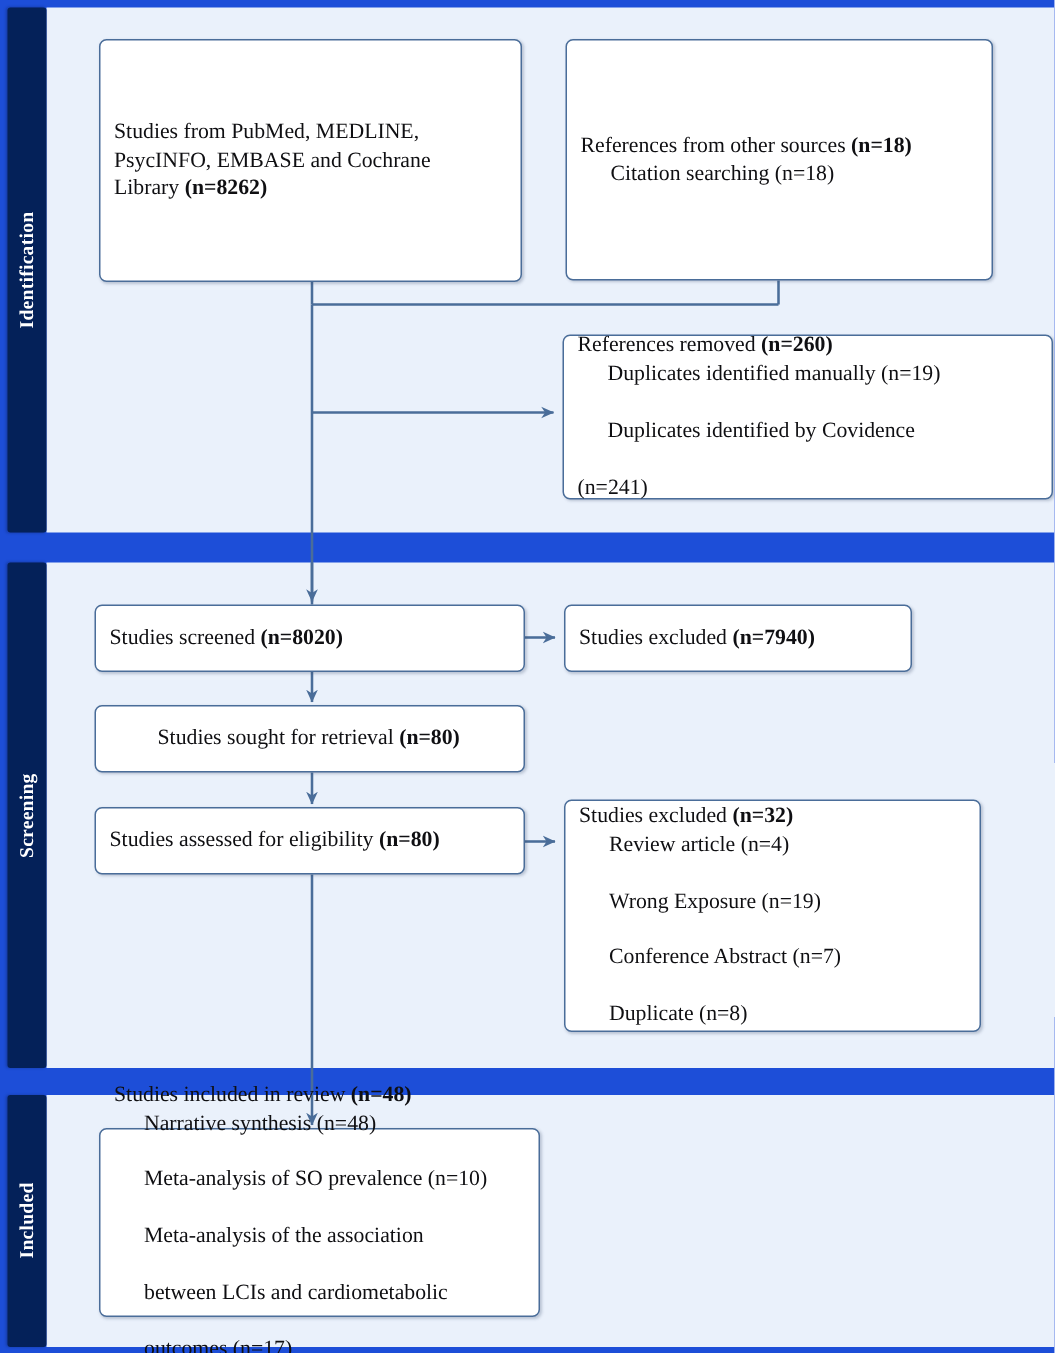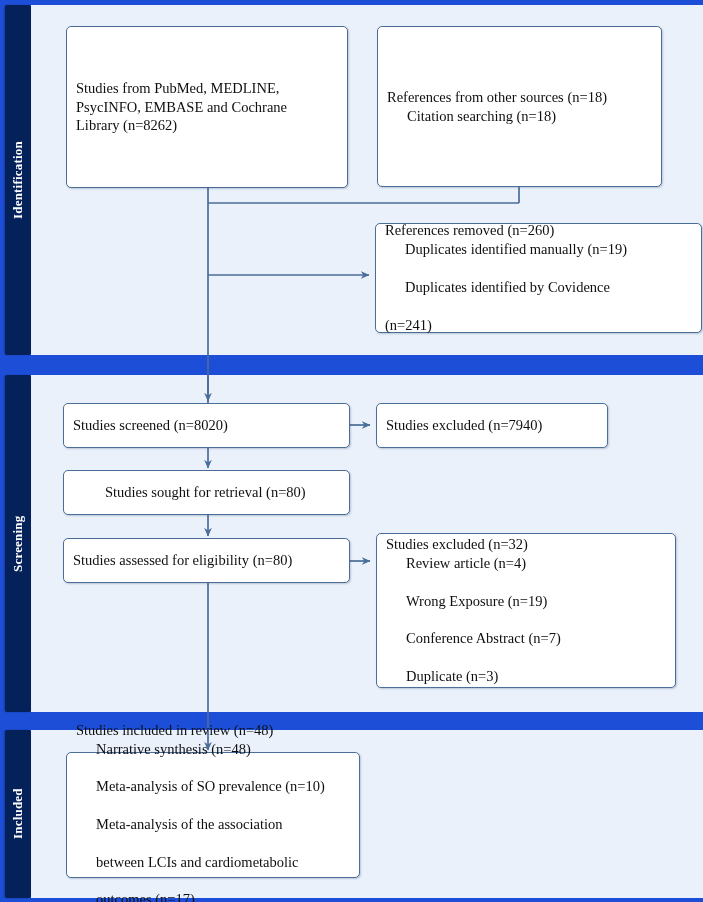--- a/index.html
+++ b/index.html
@@ -46,21 +46,21 @@
     box-shadow:1px 1px 2px rgba(60,80,110,.28);
   }
   .box .txt{
     font-family:"Liberation Serif","DejaVu Serif",serif;
     font-size:14.5px;
     line-height:1.30;
     color:#0f0f12;
     padding:0 9px;
     white-space:pre-wrap;
   }
-  .box .txt b{font-weight:normal;}
+  .box .txt b{font-weight:bold;}
   .sub{ display:block; padding-left:20px; }
 
   
   svg.lines{
     position:absolute;left:0;top:0;
     width:703px;height:902px;
     pointer-events:none;
   }
 </style>
 </head>
@@ -141,26 +141,26 @@
   </div>
 
   <div class="box" style="left:63px;top:470px;width:287px;height:45px;padding-left:32px;">
     <div class="txt"><span>Studies sought for retrieval </span><b>(n=80)</b></div>
   </div>
 
   <div class="box" style="left:63px;top:538px;width:287px;height:45px;">
     <div class="txt"><span>Studies assessed for eligibility </span><b>(n=80)</b></div>
   </div>
 
-  <div class="box" style="left:376px;top:533px;width:300px;height:155px;">
+  <div class="box" style="left:376px;top:533px;width:278px;height:155px;">
     <div class="txt"><span>Studies excluded </span><b>(n=32)</b>
 <span class="sub">Review article (n=4)</span>
 <span class="sub">Wrong Exposure (n=19)</span>
 <span class="sub">Conference Abstract (n=7)</span>
-<span class="sub">Duplicate (n=3)</span></div>
+<span class="sub">Duplicate (n=8)</span></div>
   </div>
 
   <div class="box" style="left:66px;top:752px;width:294px;height:126px;">
     <div class="txt"><span>Studies included in review </span><b>(n=48)</b>
 <span class="sub">Narrative synthesis (n=48)</span>
 <span class="sub">Meta-analysis of SO prevalence (n=10)</span>
 <span class="sub">Meta-analysis of the association</span>
 <span class="sub">between LCIs and cardiometabolic</span>
 <span class="sub">outcomes (n=17)</span></div>
   </div>

